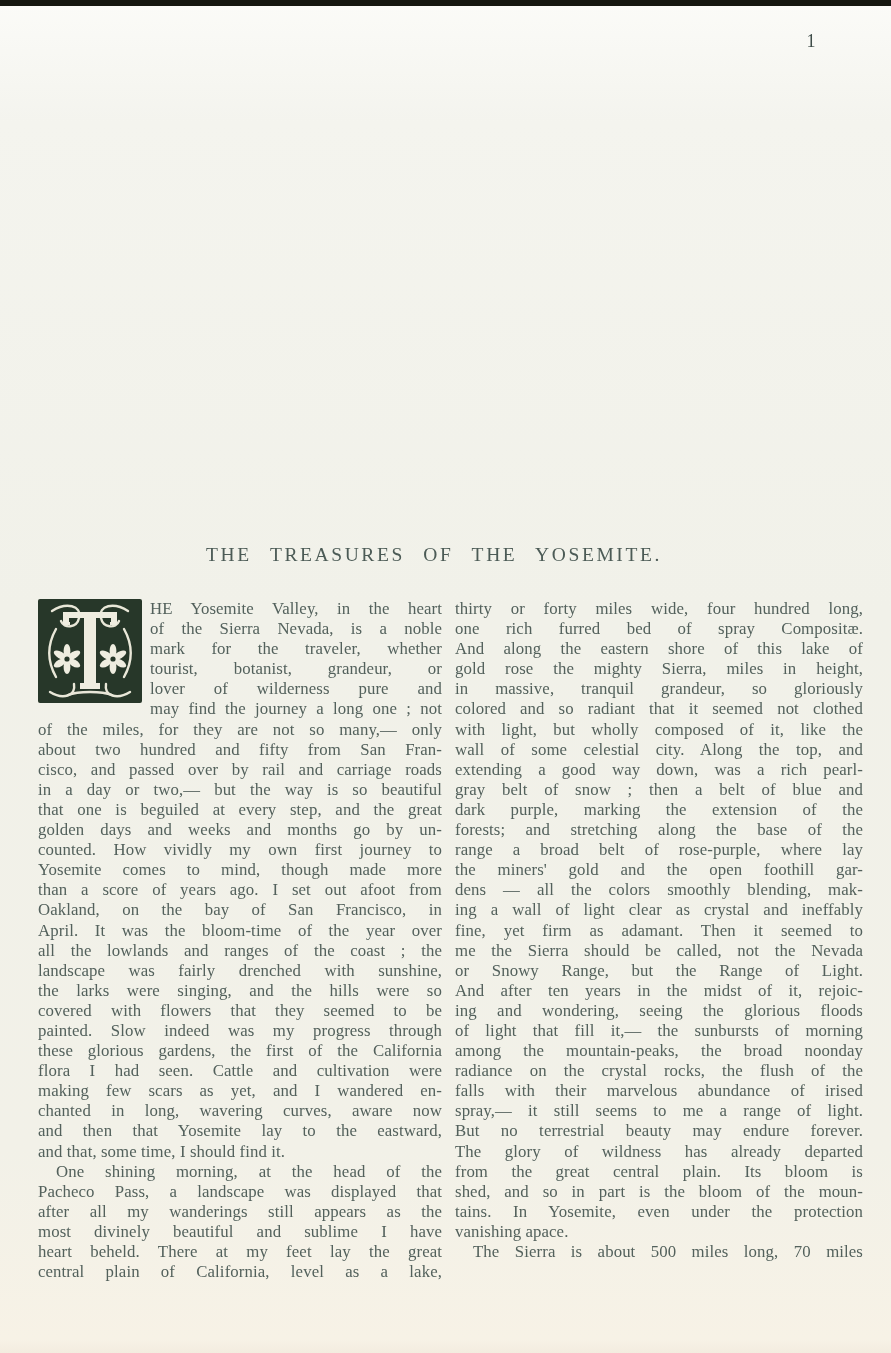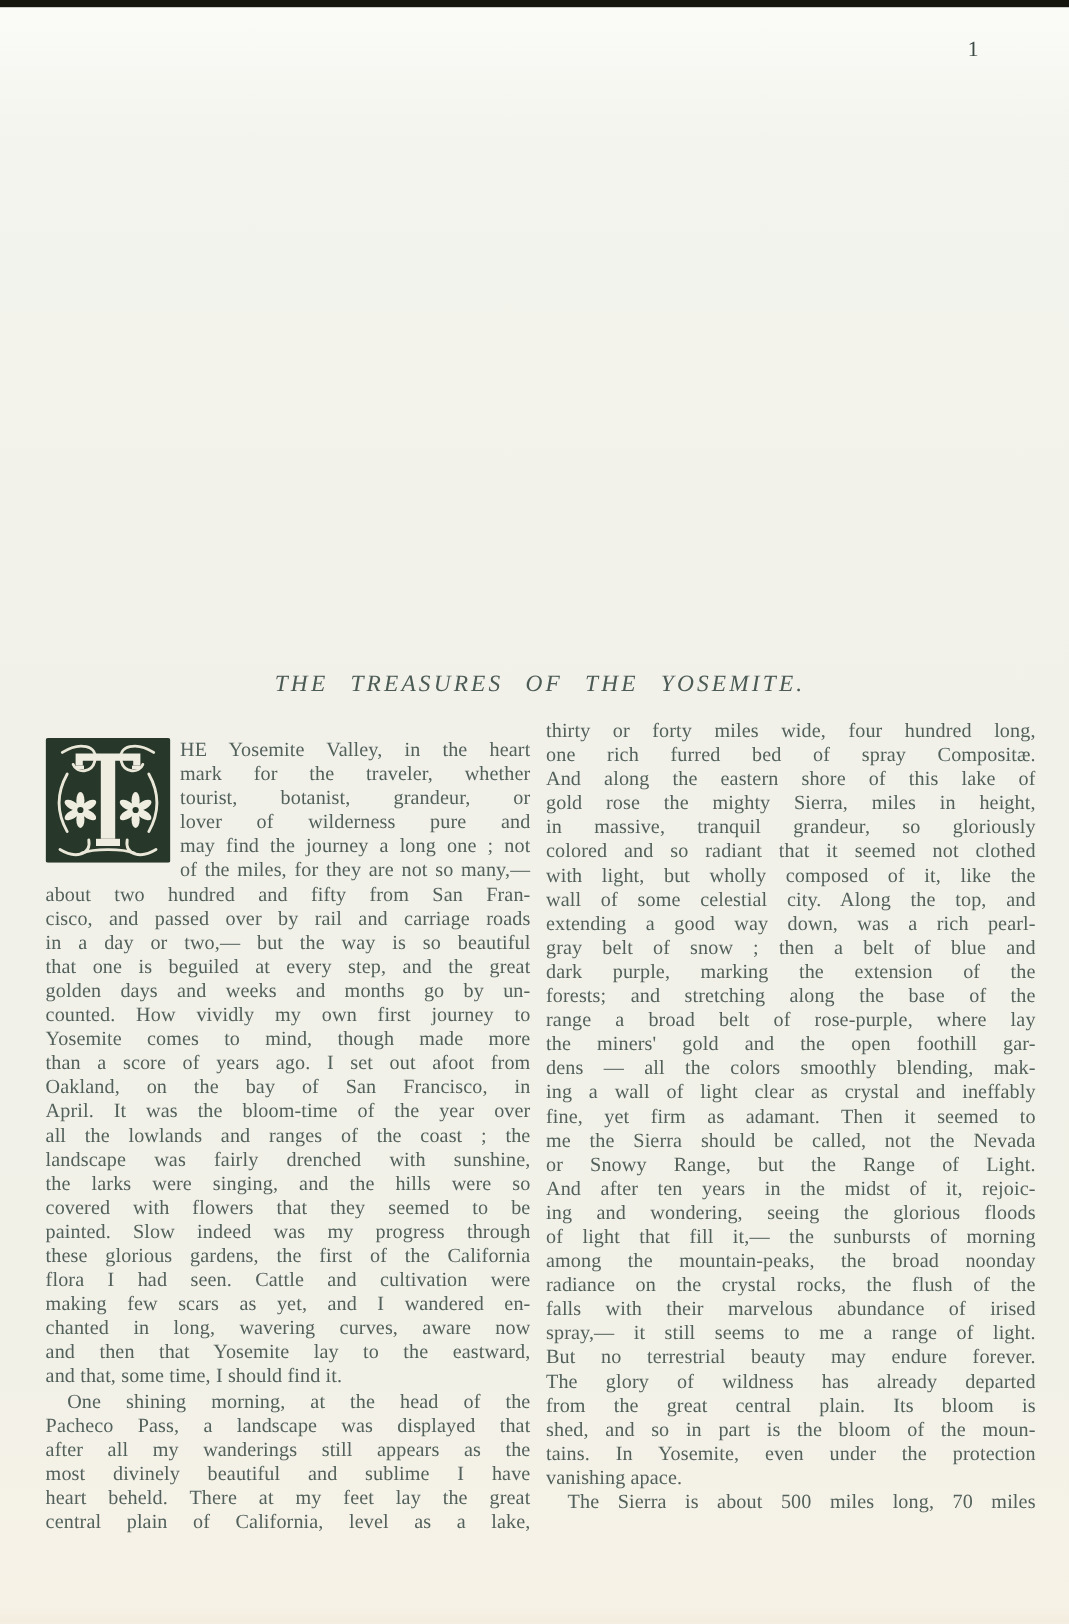--- a/index.html
+++ b/index.html
@@ -20,32 +20,32 @@
     width: 891px; height: 6px;
     background: #15170f;
   }
   .pageno {
     position: absolute; left: 796px; top: 31px; width: 30px;
     text-align: center;
     font-size: 18px; color: #3e4c48;
   }
   .title {
     position: absolute; left: 38px; top: 544px; width: 792px;
-    margin: 16px; text-align: center;
-    font-style: italic; font-weight: normal;
+    margin: 0; text-align: center;
+    font-weight: normal;
     font-size: 19.5px; letter-spacing: 2.6px; word-spacing: 11px;
     color: #4c5b56;
   }
   .cols {
     position: absolute; left: 38px; top: 599px;
     width: 825px;
     display: flex; gap: 13px;
   }
   .col { color: #54625d; }
-  .col-left  { width: 404px; margin-top: 16px; }
+  .col-left  { width: 404px; }
   .col-right { width: 408px; }
   .dropcap {
     float: left;
     width: 104px; height: 112px;
     margin-right: 8px;
   }
   .dropcap svg { display: block; }
   .tline {
     overflow: hidden;
     height: 20.1px;
@@ -113,20 +113,21 @@
               <ellipse cx="0" cy="-8" rx="3.4" ry="7" transform="rotate(180)"></ellipse>
               <ellipse cx="0" cy="-8" rx="3.4" ry="7" transform="rotate(240)"></ellipse>
               <ellipse cx="0" cy="-8" rx="3.4" ry="7" transform="rotate(300)"></ellipse>
               <circle r="2.6" fill="#273729"></circle>
             </g>
           </g>
         </svg>
       </div>
       <div>
           <div class="tline">HE Yosemite Valley, in the heart</div>
+          <div class="tline">of the Sierra Nevada, is a noble</div>
           <div class="tline">mark for the traveler, whether</div>
           <div class="tline">tourist, botanist, grandeur, or</div>
           <div class="tline">lover of wilderness pure and</div>
           <div class="tline">may find the journey a long one ; not because</div>
           <div class="tline">of the miles, for they are not so many,— only</div>
           <div class="tline">about two hundred and fifty from San Fran-</div>
           <div class="tline">cisco, and passed over by rail and carriage roads</div>
           <div class="tline">in a day or two,— but the way is so beautiful</div>
           <div class="tline">that one is beguiled at every step, and the great</div>
           <div class="tline">golden days and weeks and months go by un-</div>

